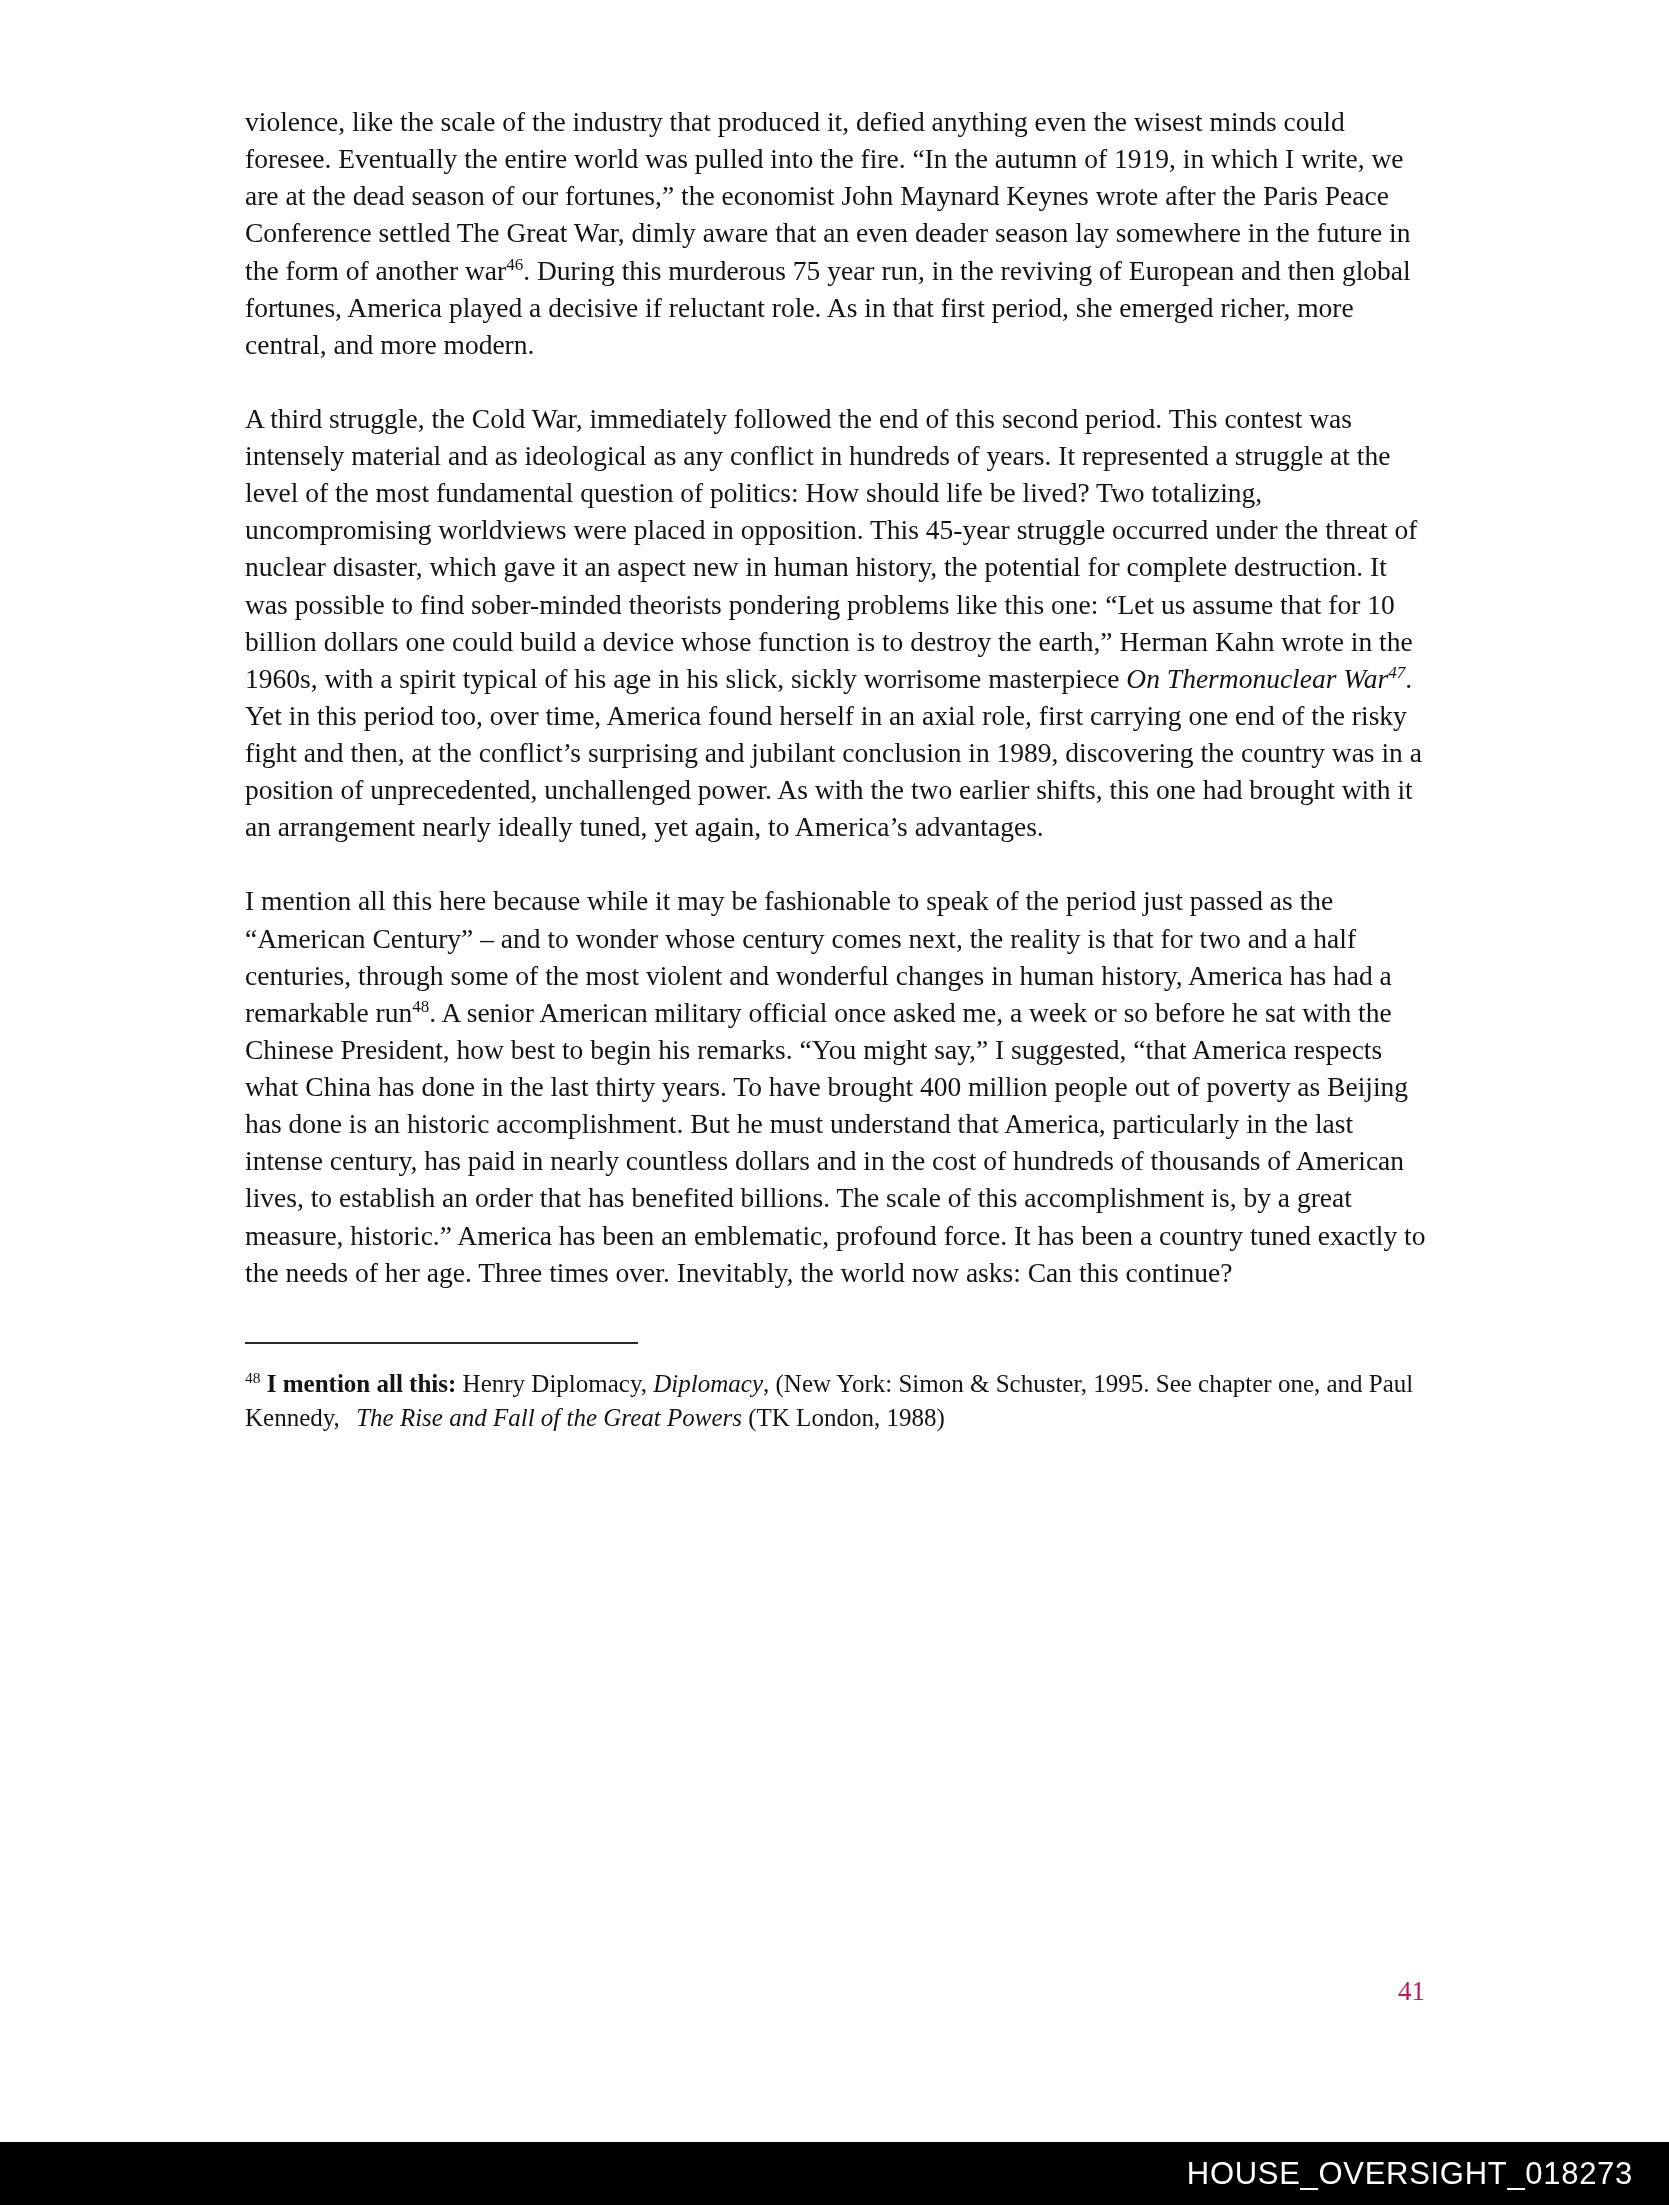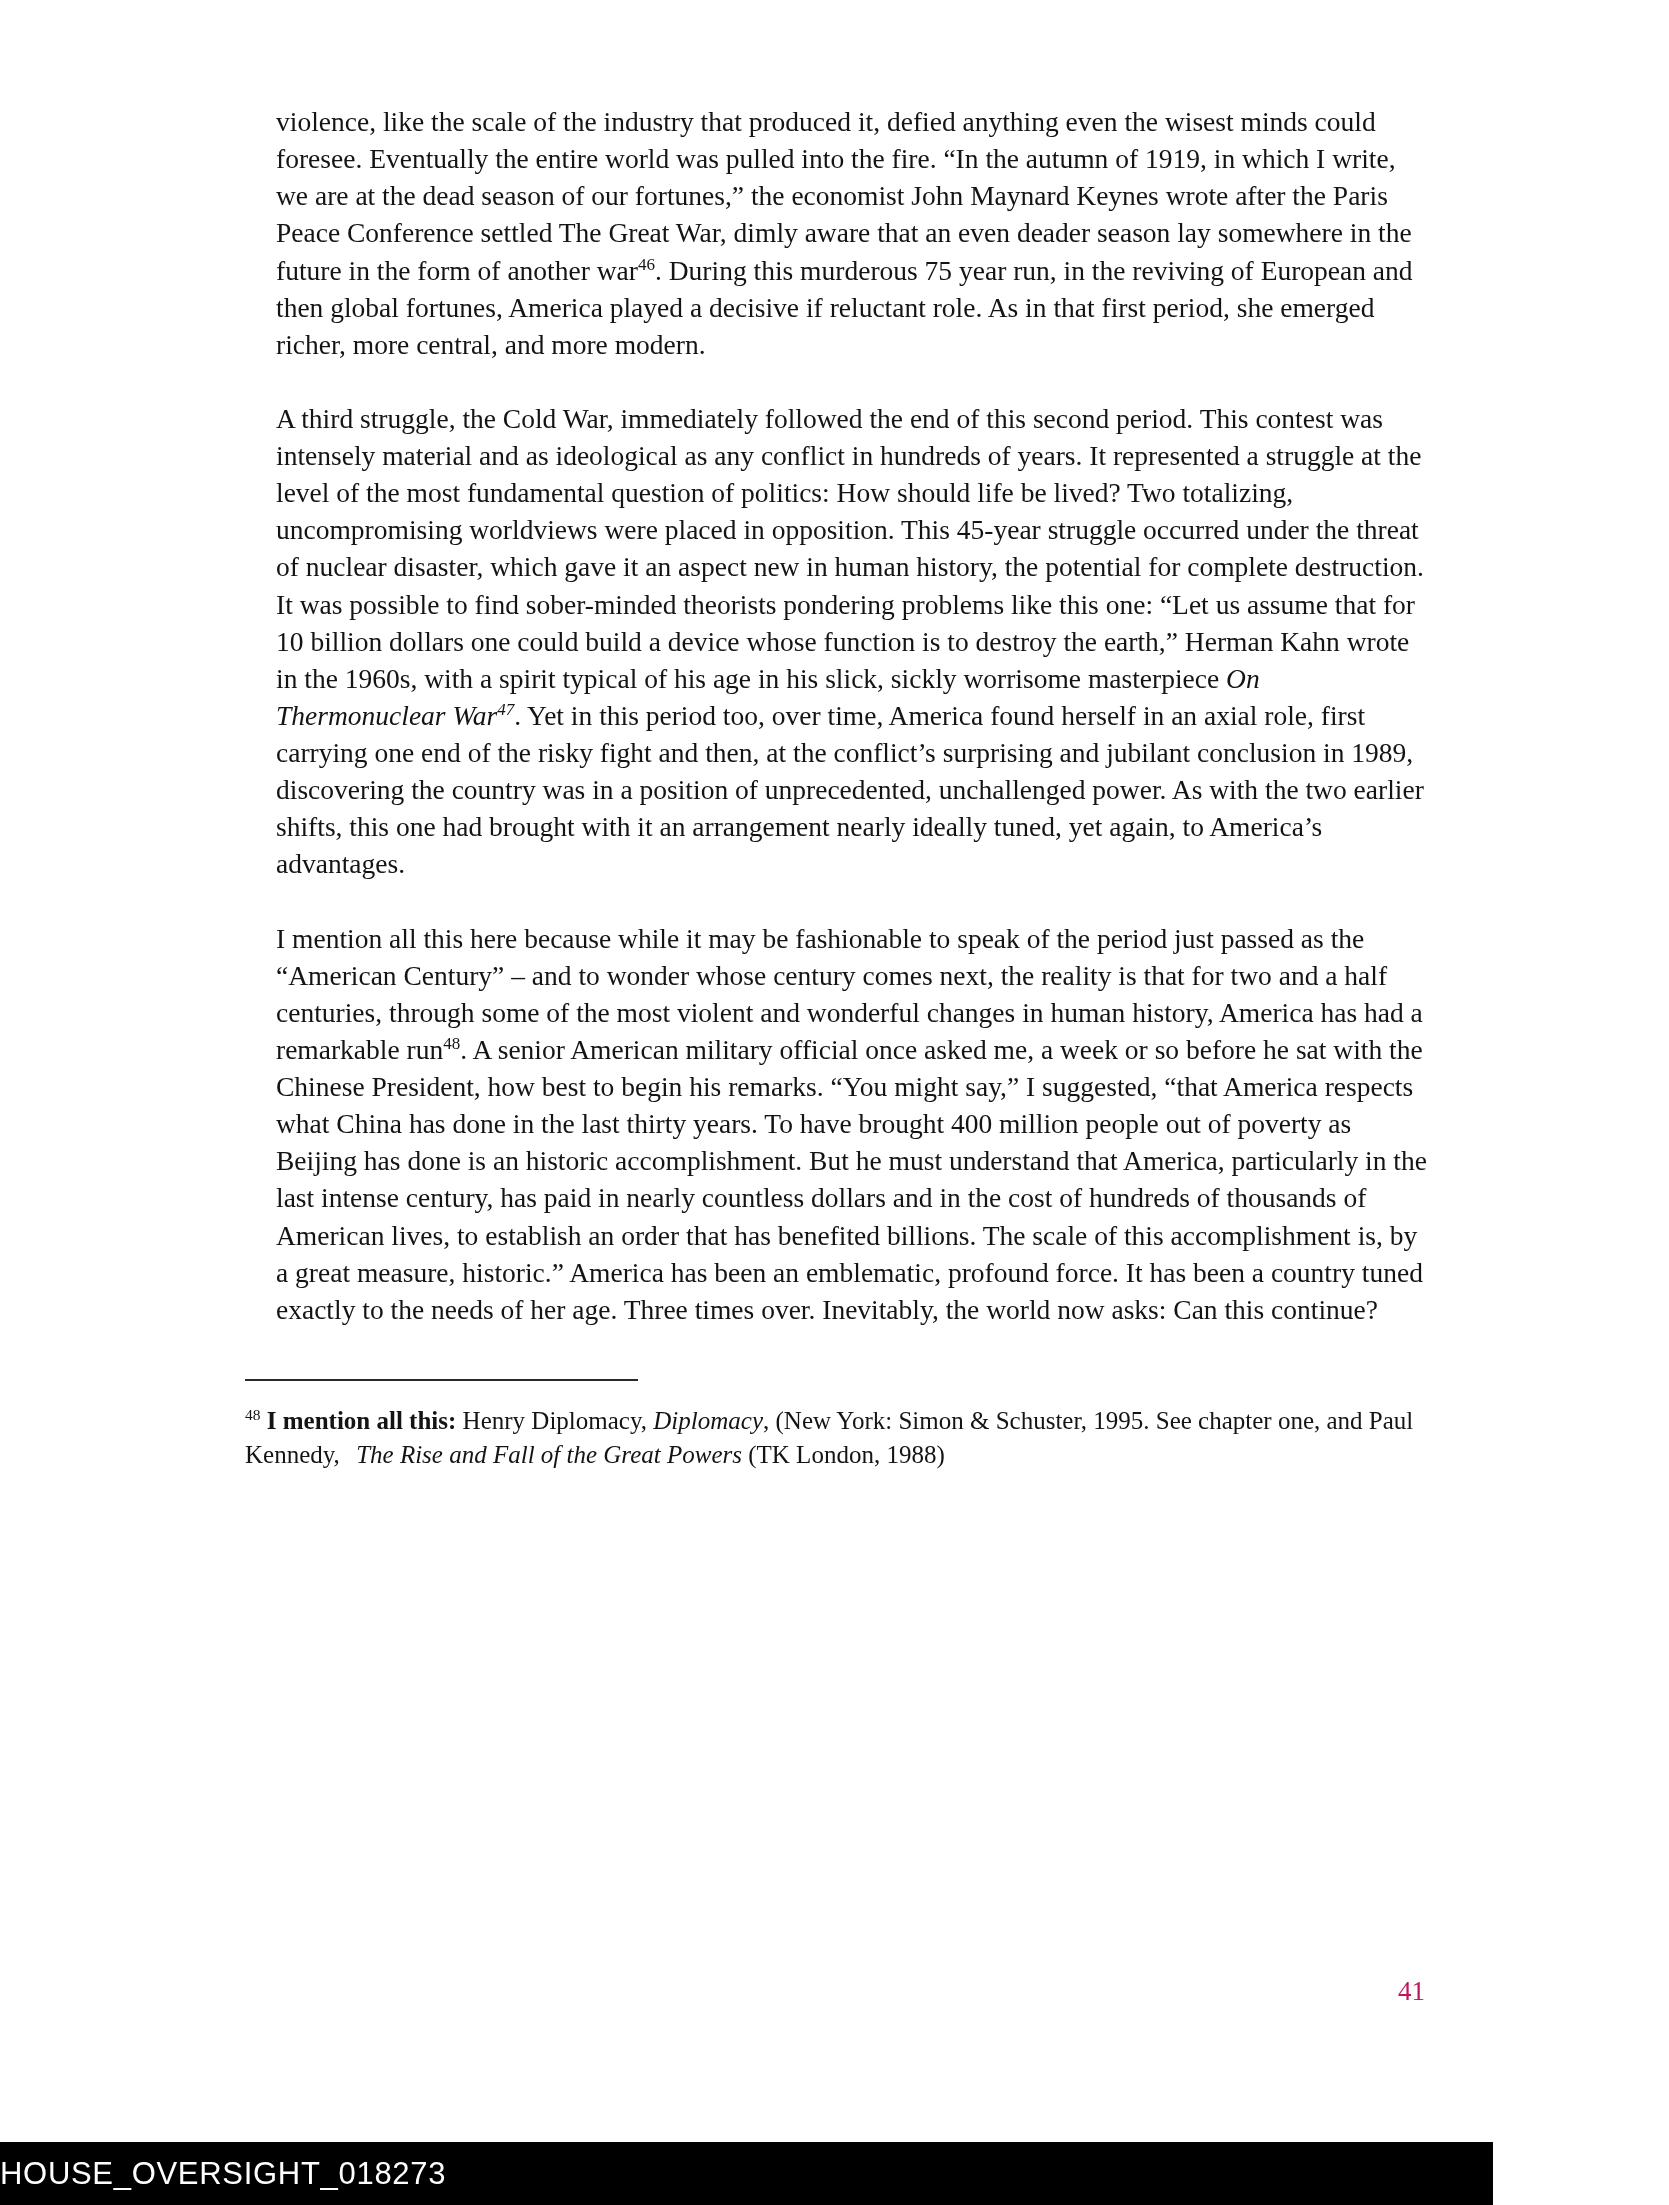--- a/index.html
+++ b/index.html
@@ -17,21 +17,20 @@
     left: 245px;
     top: 103px;
     width: 1185px;
   }
   p.body-para {
     font-size: 27.5px;
     line-height: 1.35;
     text-align: left;
     margin-bottom: 37px;
     color: #141414;
-    margin-left: 31px;
   }
   p.body-para:last-of-type { margin-bottom: 0; }
   sup {
     font-size: 0.62em;
     vertical-align: super;
     line-height: 0;
   }
   .footnote-sep {
     width: 393px;
     height: 0;
@@ -48,26 +47,26 @@
     position: absolute;
     top: 1976px;
     right: 244px;
     font-size: 27px;
     color: #be185d;
   }
   .stamp-bar {
     position: absolute;
     left: 0;
     bottom: 0;
-    width: 1493px;
+    width: 1669px;
     height: 63px;
     background: #000000;
     display: flex;
     align-items: center;
-    justify-content: flex-start;
+    justify-content: flex-end;
     padding-right: 36px;
   }
   .stamp-bar span {
     color: #ffffff;
     font-family: "Liberation Sans", "DejaVu Sans", sans-serif;
     font-size: 31px;
     letter-spacing: 0.7px;
   }
 </style>
 </head>

